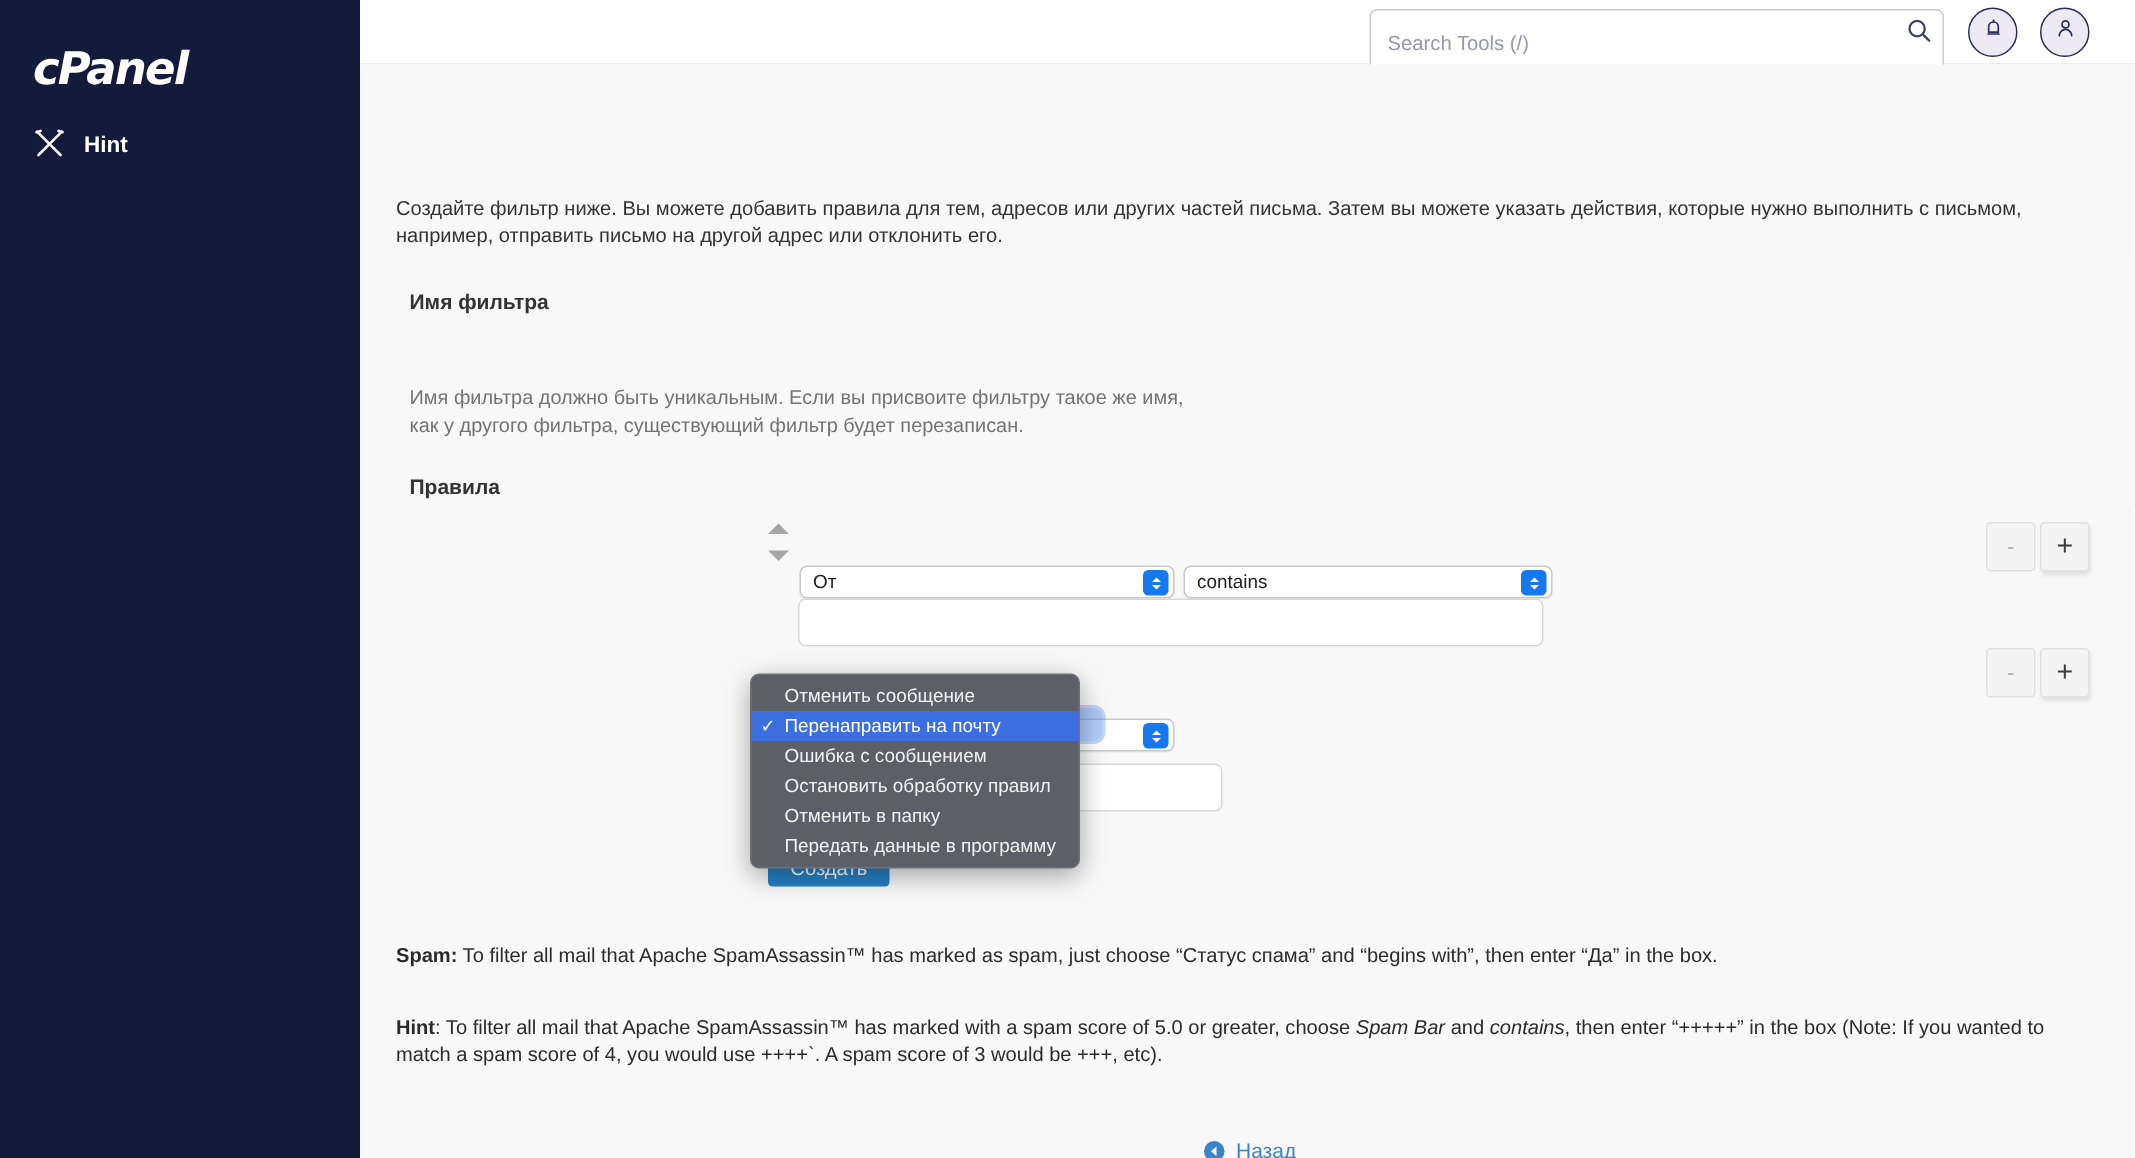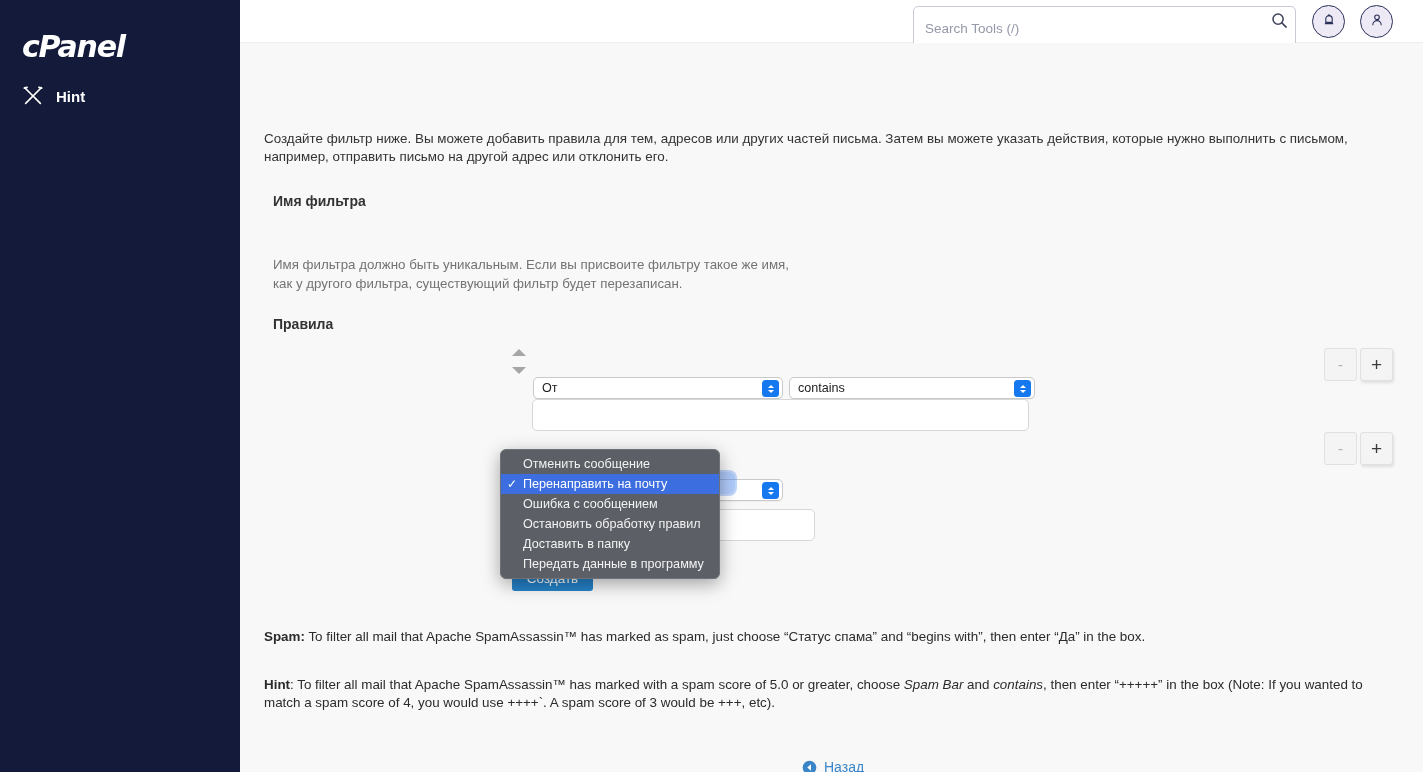--- a/index.html
+++ b/index.html
@@ -414,21 +414,21 @@
         <span class="dd-check">✓</span>
         <span>Перенаправить на почту</span>
       </div>
       <div class="dd-item">
         <span>Ошибка с сообщением</span>
       </div>
       <div class="dd-item">
         <span>Остановить обработку правил</span>
       </div>
       <div class="dd-item">
-        <span>Доставить в папку</span>
+        <span>Отменить в папку</span>
       </div>
       <div class="dd-item">
         <span>Передать данные в программу</span>
       </div>
     </div>
 
   </div>
 </div>
 
 </body></html>

